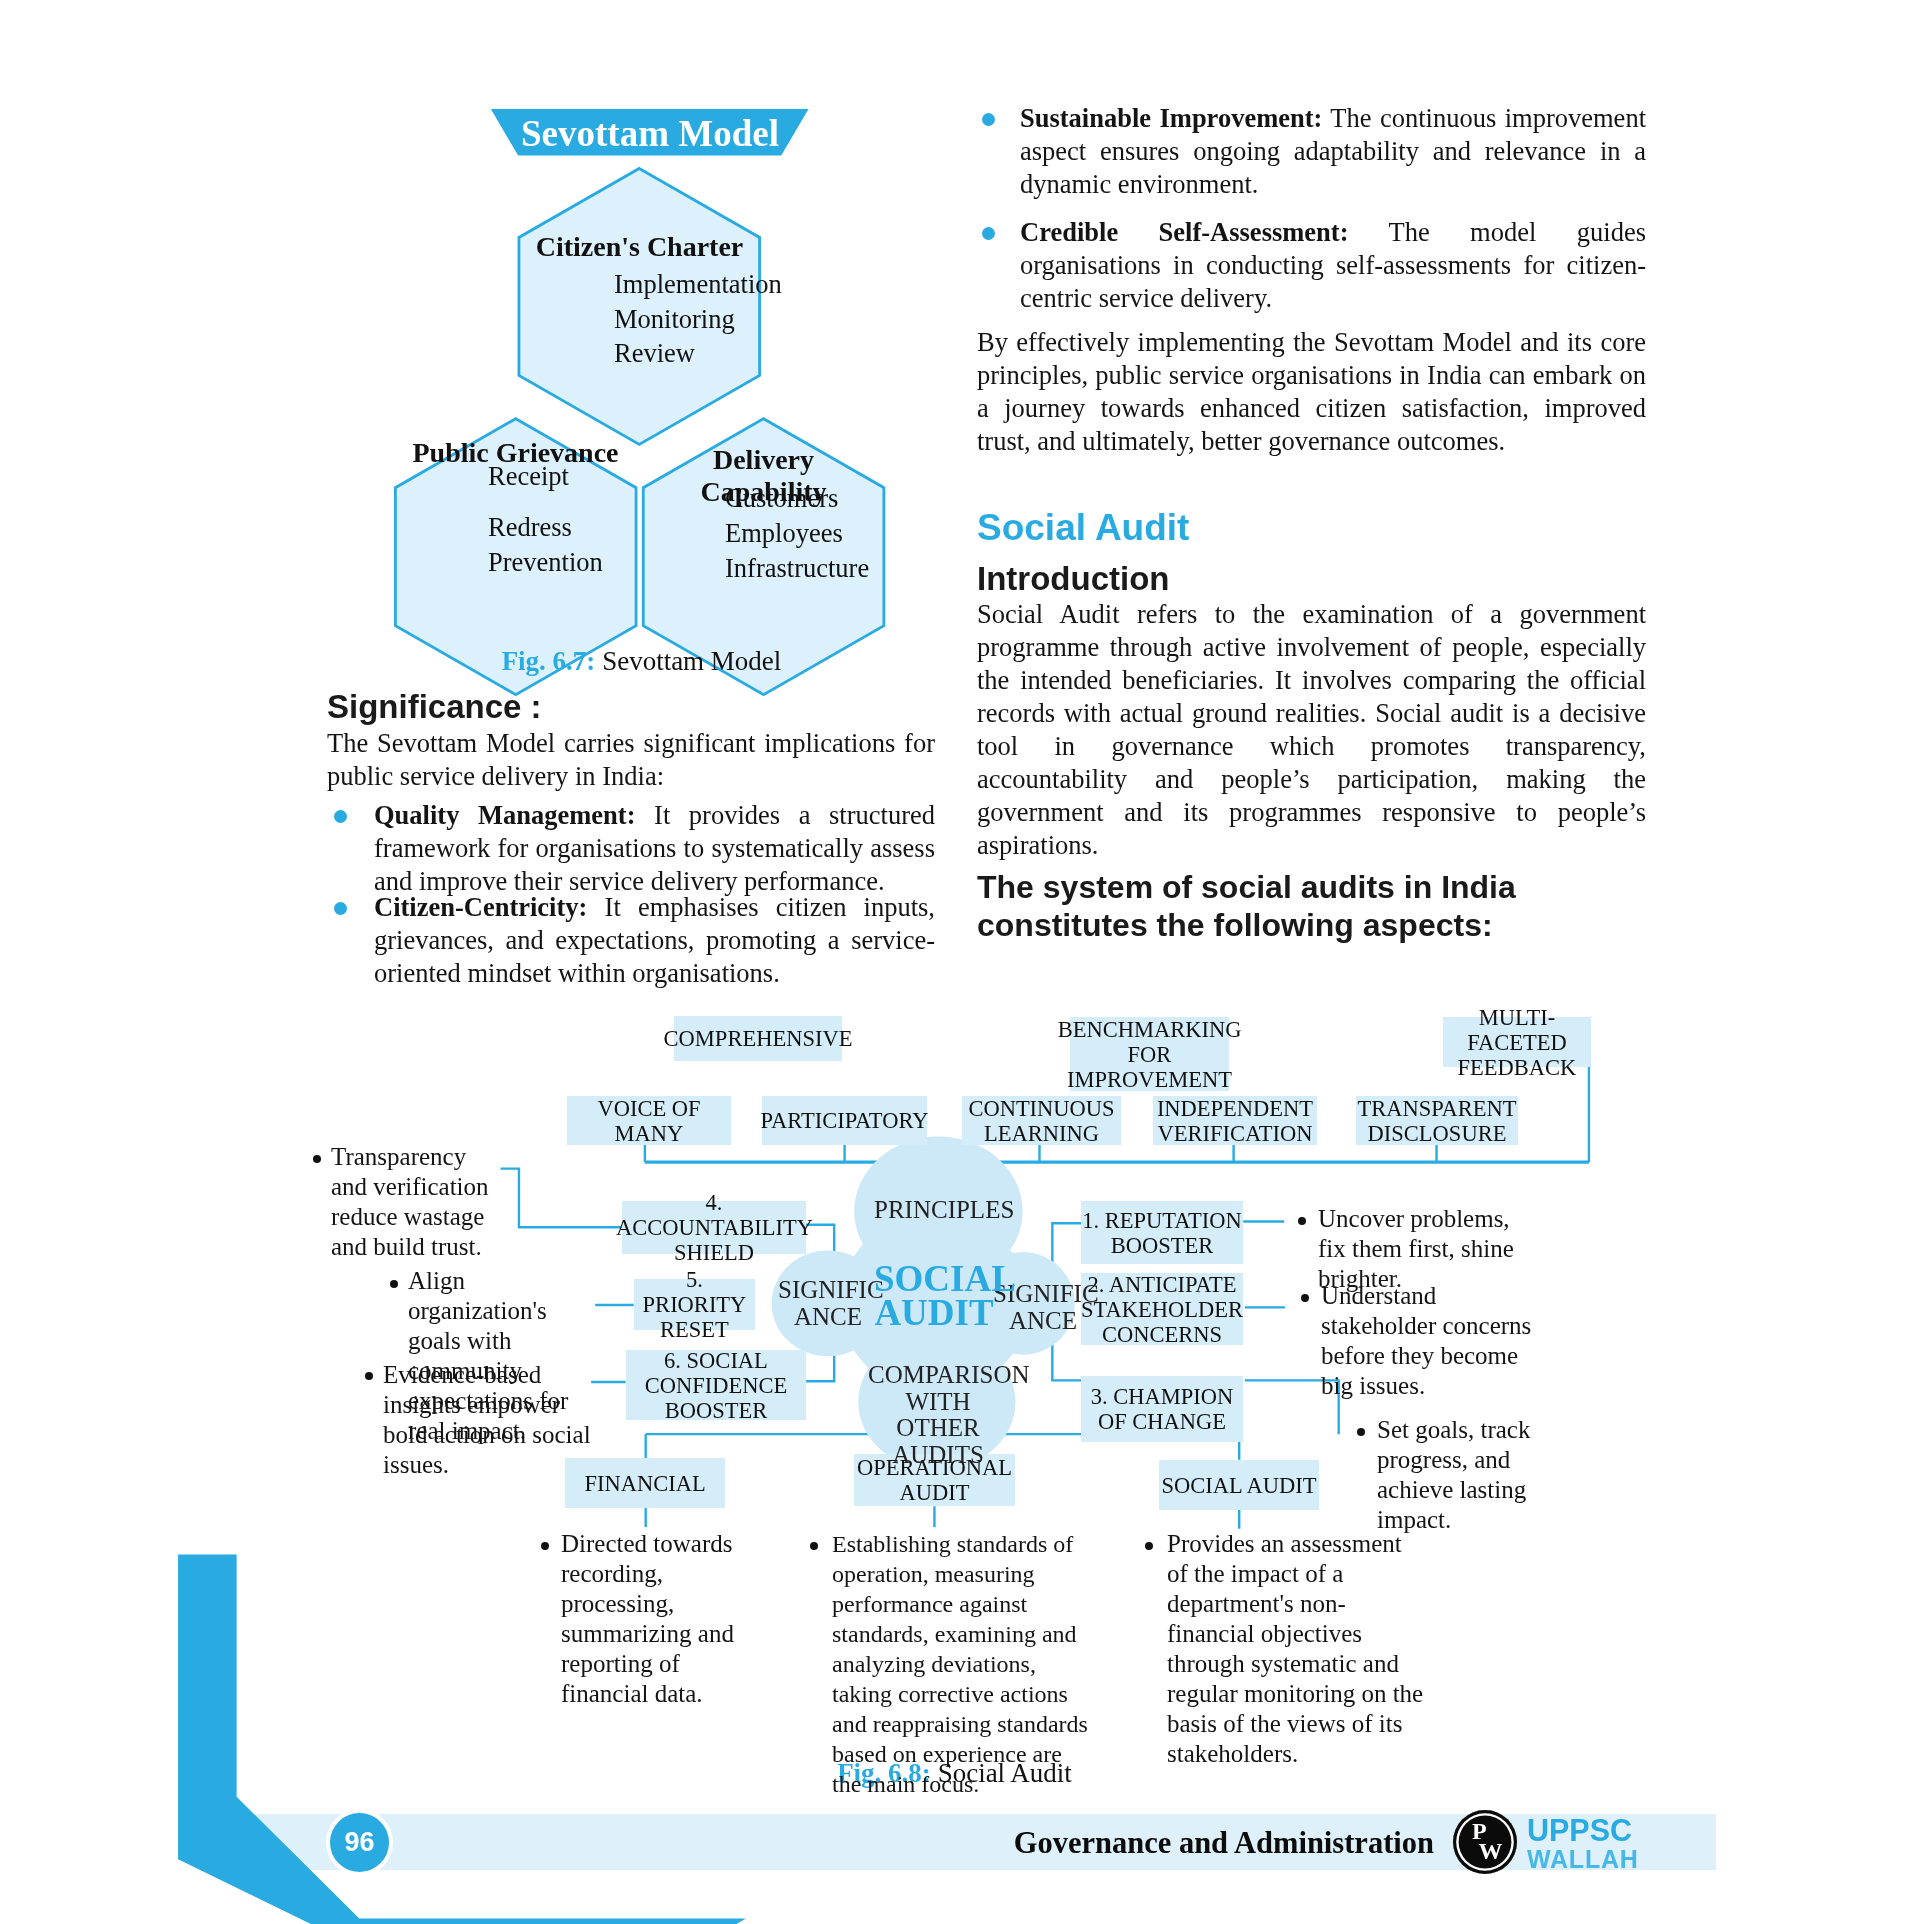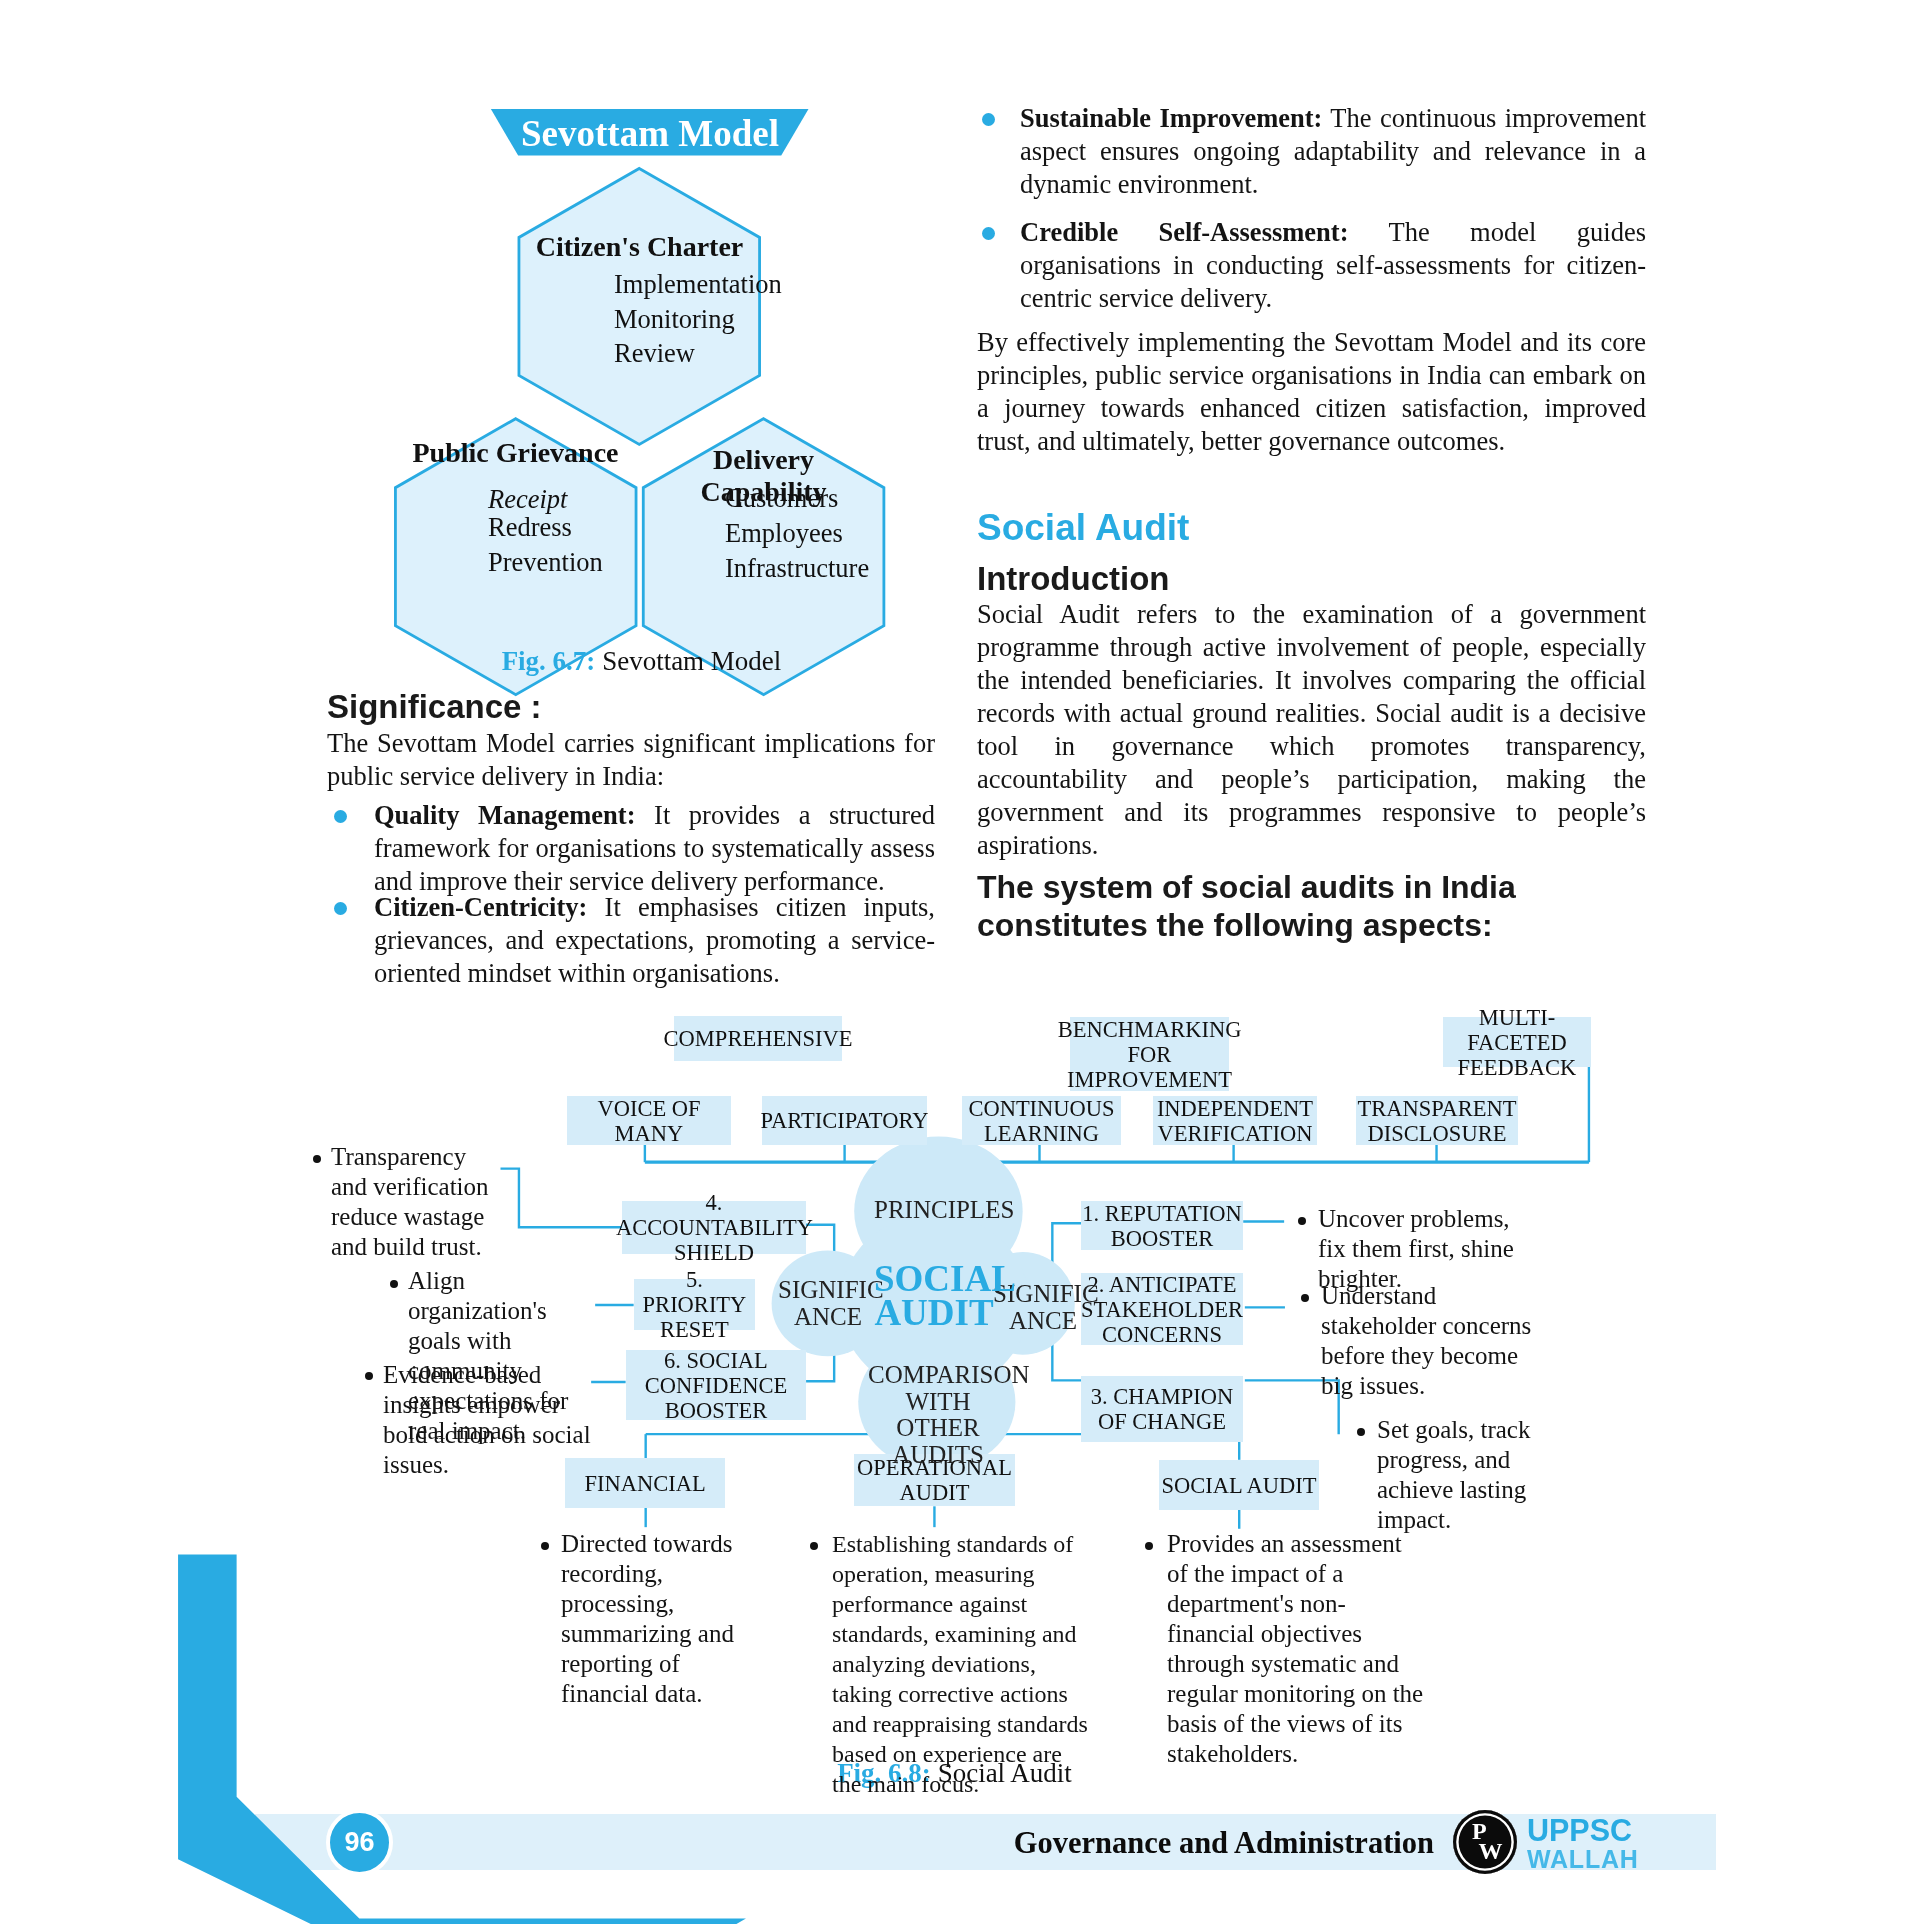--- a/index.html
+++ b/index.html
@@ -91,21 +91,21 @@
   <div class="hex-title" style="left:529px;top:231px;width:221px;">Citizen's Charter</div>
   <span class="bullet-dot" style="left:591px;top:281px;width:10.4px;height:10.4px;"></span>
   <div class="hex-item" style="left:614px;top:269px;">Implementation</div>
   <span class="bullet-dot" style="left:591px;top:316px;width:10.4px;height:10.4px;"></span>
   <div class="hex-item" style="left:614px;top:304px;">Monitoring</div>
   <span class="bullet-dot" style="left:591px;top:351px;width:10.4px;height:10.4px;"></span>
   <div class="hex-item" style="left:614px;top:338px;">Review</div>
 
   <div class="hex-title" style="left:407px;top:437px;width:217px;">Public Grievance</div>
   <span class="bullet-dot" style="left:465px;top:488px;width:10.4px;height:10.4px;"></span>
-  <div class="hex-item" style="left:488px;top:484px;font-style:italic;">Receipt</div>
+  <div class="hex-item" style="left:488px;top:461px;">Receipt</div>
   <span class="bullet-dot" style="left:465px;top:524px;width:10.4px;height:10.4px;"></span>
   <div class="hex-item" style="left:488px;top:512px;">Redress</div>
   <span class="bullet-dot" style="left:465px;top:559px;width:10.4px;height:10.4px;"></span>
   <div class="hex-item" style="left:488px;top:547px;">Prevention</div>
 
   <div class="hex-title" style="left:651px;top:444px;width:225px;">Delivery Capability</div>
   <span class="bullet-dot" style="left:702px;top:495px;width:10.4px;height:10.4px;"></span>
   <div class="hex-item" style="left:725px;top:483px;">Customers</div>
   <span class="bullet-dot" style="left:702px;top:530px;width:10.4px;height:10.4px;"></span>
   <div class="hex-item" style="left:725px;top:518px;">Employees</div>
@@ -154,21 +154,21 @@
   <div class="dbox" style="left:567px;top:1096px;width:164px;height:49px;">VOICE OF MANY</div>
   <div class="dbox" style="left:762px;top:1096px;width:165px;height:49px;">PARTICIPATORY</div>
   <div class="dbox" style="left:962px;top:1096px;width:159px;height:49px;">CONTINUOUS LEARNING</div>
   <div class="dbox" style="left:1153px;top:1096px;width:164px;height:49px;">INDEPENDENT VERIFICATION</div>
   <div class="dbox" style="left:1356px;top:1096px;width:162px;height:49px;">TRANSPARENT DISCLOSURE</div>
 
   <div class="dbox" style="left:622px;top:1201px;width:184px;height:53px;">4. ACCOUNTABILITY SHIELD</div>
   <div class="dbox" style="left:634px;top:1279px;width:121px;height:51px;">5. PRIORITY RESET</div>
   <div class="dbox" style="left:626px;top:1350px;width:180px;height:70px;">6. SOCIAL CONFIDENCE BOOSTER</div>
 
-  <div class="dbox" style="left:1081px;top:1201px;width:162px;height:49px;">1. REPUTATION BOOSTER</div>
+  <div class="dbox" style="left:1081px;top:1201px;width:162px;height:63px;">1. REPUTATION BOOSTER</div>
   <div class="dbox" style="left:1081px;top:1273px;width:162px;height:72px;">2. ANTICIPATE STAKEHOLDER CONCERNS</div>
   <div class="dbox" style="left:1081px;top:1376px;width:162px;height:66px;">3. CHAMPION OF CHANGE</div>
 
   <div class="dbox" style="left:565px;top:1458px;width:160px;height:50px;">FINANCIAL</div>
   <div class="dbox" style="left:854px;top:1454px;width:161px;height:52px;">OPERATIONAL AUDIT</div>
   <div class="dbox" style="left:1159px;top:1460px;width:160px;height:50px;">SOCIAL AUDIT</div>
 
   <div class="cloud-label" style="left:874px;top:1181px;width:136px;margin-top:16px;">PRINCIPLES</div>
   <div class="cloud-label" style="left:778px;top:1277px;width:100px;">SIGNIFIC ANCE</div>
   <div class="cloud-label" style="left:993px;top:1281px;width:100px;">SIGNIFIC ANCE</div>

